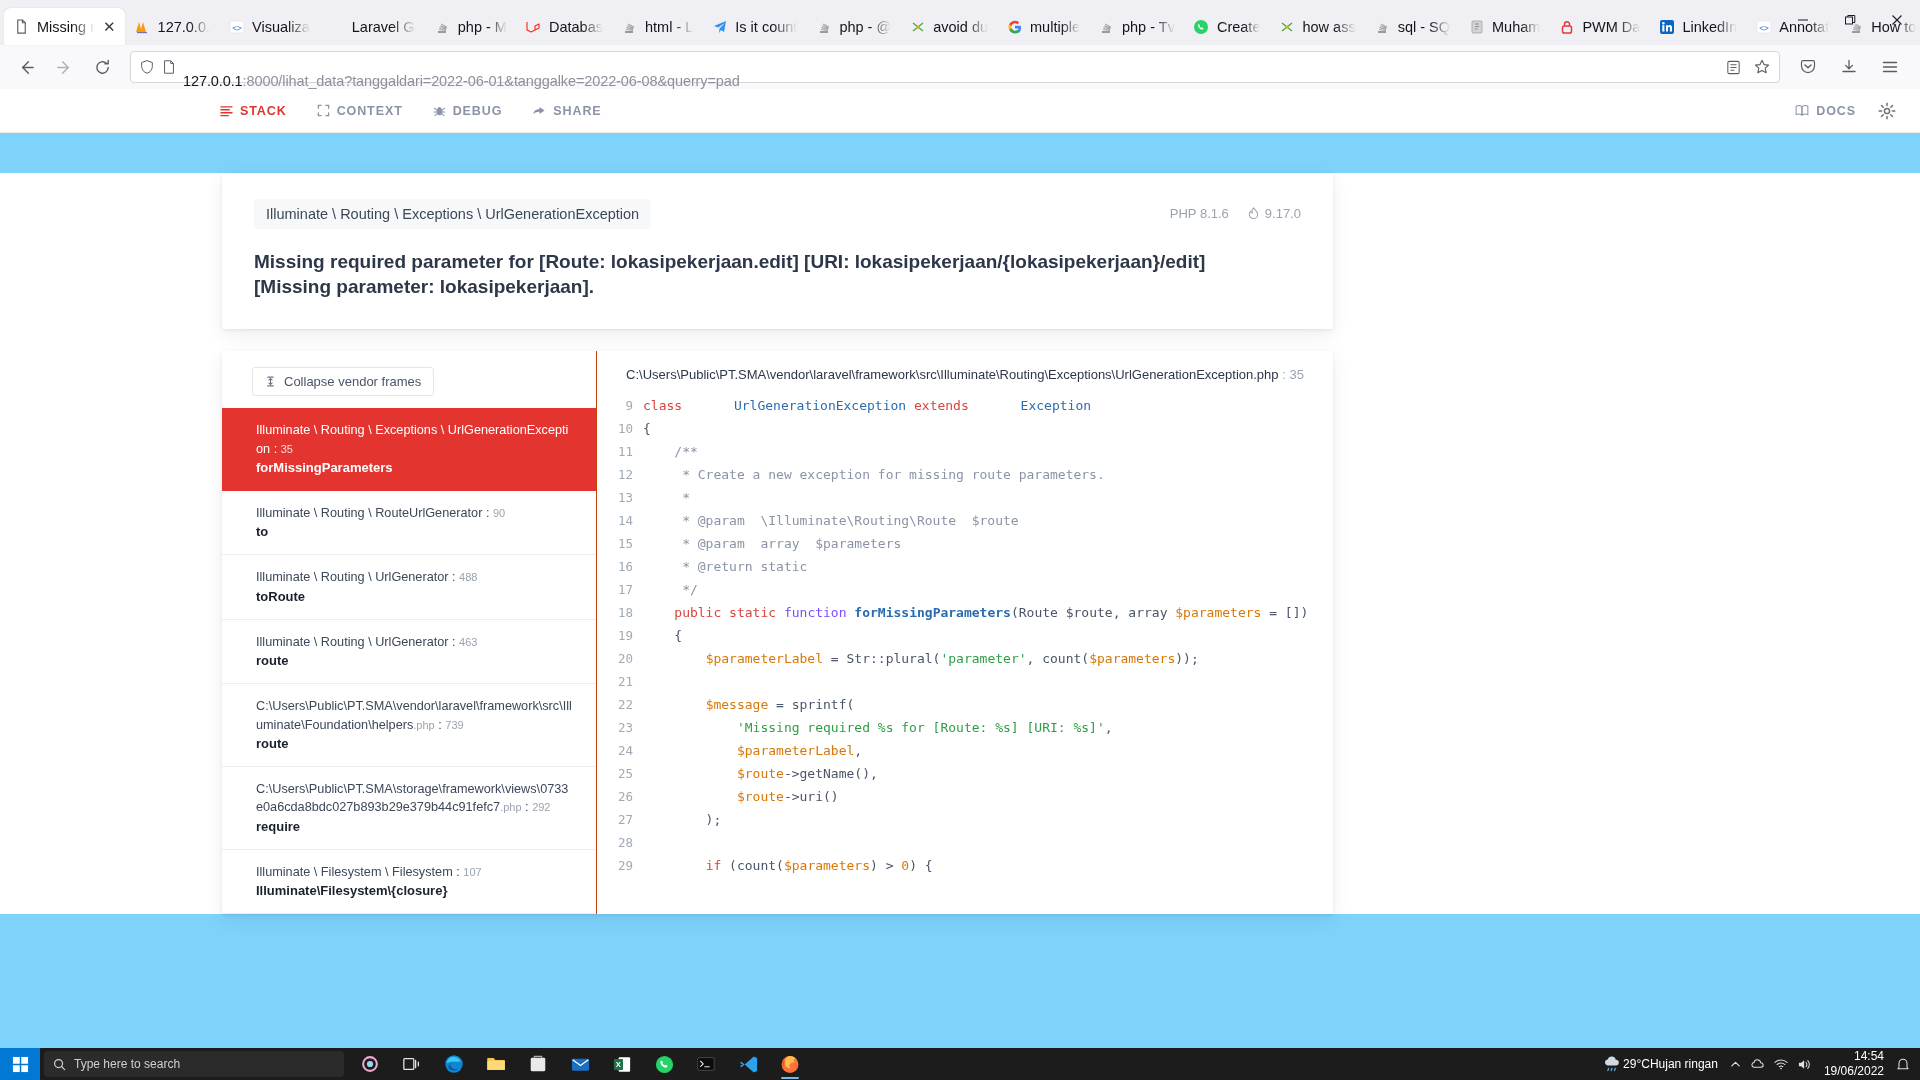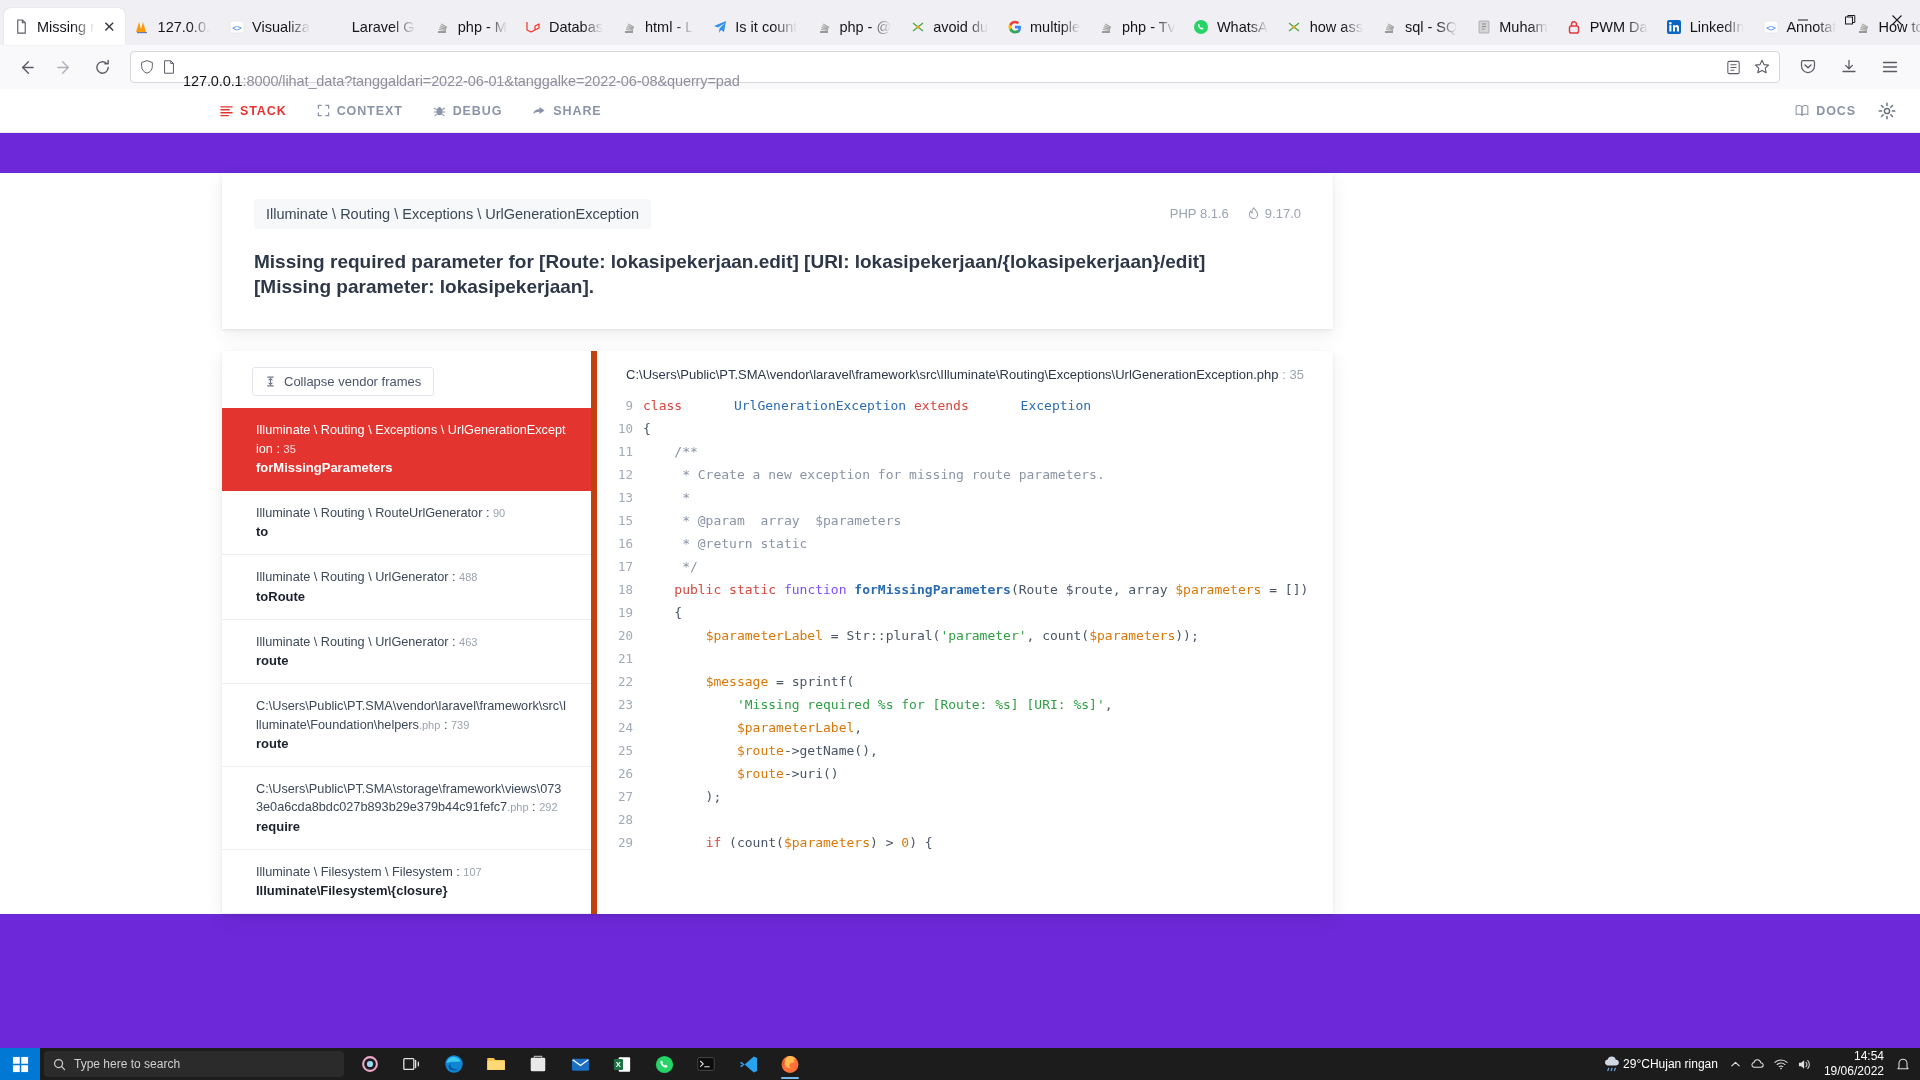--- a/index.html
+++ b/index.html
@@ -41,21 +41,21 @@
     flex: 1; height: 32px; background: #ffffff; border: 1px solid #d7d7db; border-radius: 4px;
     display: flex; align-items: center; padding: 0 8px; gap: 6px; margin: 0 8px;
     position: relative;
   }
   .url-text { font-size: 14.5px; color: #8f8f9d; white-space: nowrap; letter-spacing: -0.1px; margin-top: 28px; }
   .url-text b { color: #15141a; font-weight: 400; }
   .url-right { margin-left: auto; display: flex; align-items: center; gap: 11px; color:#5b5b66;}
   .nav-right { display: flex; align-items: center; gap: 5px; padding-right: 4px;}
 
   
-  .page { flex: 1; background: #6d28d9; position: relative; overflow: hidden; }
+  .page { flex: 1; background: #7dd3fc; position: relative; overflow: hidden; }
 
   .ig-toolbar {
     height: 44px; display: flex; align-items: center; padding: 0 24px 0 0;
     border-bottom: 1px solid #edeef0; background: #fff;
   }
   .ig-tabs { display: flex; align-items: center; gap: 30px; margin-left: 220px; }
   .ig-tab { display: flex; align-items: center; gap: 7px; font-size: 12.5px; letter-spacing: .9px;
             color: #8a94a6; font-weight: 600; }
   .ig-tab.active { color: #e3342f; }
   .ig-right { margin-left: auto; display:flex; align-items:center; gap: 22px; }
@@ -72,21 +72,21 @@
     display: inline-block; background: #f7f8fa; border-radius: 3px;
     padding: 7px 12px; font-size: 14.5px; color: #3c4858;
   }
   .ig-meta { position: absolute; right: 32px; top: 33px; display:flex; gap: 18px; align-items:center;
              font-size: 13px; color: #9aa3b0; }
   .ig-meta .mi { display:flex; align-items:center; gap:5px; }
   .ig-msg { margin-top: 20px; font-size: 19px; line-height: 1.32; color: #2d3748; font-weight: 600; max-width: 960px;}
 
   .ig-lower { display: flex; margin: 22px 0 0 222px; width: 1111px;
               box-shadow: 0 1px 3px rgba(0,0,0,.08), 0 6px 18px rgba(0,0,0,.07); background:#fff; }
-  .ig-frames { width: 375px; border-right: 6px solid #c2410c; background: #fff; }
+  .ig-frames { width: 375px; border-right: 1px solid #c2410c; background: #fff; }
   .collapse-wrap { padding: 16px 22px 12px 30px; }
   .collapse-btn {
     display: inline-flex; align-items: center; gap: 8px; border: 1px solid #e2e6ec;
     border-radius: 3px; padding: 6px 12px; font-size: 13px; color: #4a5568; background:#fff;
   }
   .frame { padding: 13px 24px 15px 34px; border-bottom: 1px solid #edeef0; cursor: pointer; }
   .frame .fcls { font-size: 12.7px; color: #3c4858; line-height: 1.45; word-break: break-all;}
   .frame .fline { font-size: 11px; color: #9aa3b0; }
   .frame .ffn { font-size: 13px; color: #1a202c; font-weight: 700; margin-top: 2px; }
   .frame.active { background: #e3342f; border-bottom-color:#e3342f; }
@@ -253,21 +253,21 @@
       <span class="tlabel">php - Tv</span>
     </div>
 
     <div class="tab">
       <span class="favicon">
         <svg width="16" height="16" viewBox="0 0 16 16">
             <circle cx="8" cy="8" r="7" fill="#25d366"></circle>
             <path d="M5.6 5.2c.3-.1.6 0 .8.3l.5.9c.1.2 0 .4-.1.5l-.3.3c.4.8 1 1.3 1.8 1.7l.3-.35c.15-.15.35-.2.5-.1l1 .5c.25.15.35.45.25.7-.3.8-1.2 1.1-2 .8-1.6-.6-2.9-1.9-3.3-3.5-.2-.75.1-1.5.55-1.75z" fill="#fff"></path>
           </svg>
       </span>
-      <span class="tlabel">WhatsA</span>
+      <span class="tlabel">Create</span>
     </div>
 
     <div class="tab">
       <span class="favicon">
         <svg width="16" height="16" viewBox="0 0 16 16">
             <path d="M8 8L3 4M8 8l5-4M8 8l-5 4M8 8l5 4" stroke="#4aa94a" stroke-width="1.4"></path>
             <circle cx="8" cy="8" r="1.6" fill="#f0a30a"></circle>
           </svg>
       </span>
       <span class="tlabel">how ass</span>
@@ -561,20 +561,24 @@
                 <div class="ln">11</div>
                 <div class="src"><span class="cm">    /**</span></div>
               </div>
               <div class="cl">
                 <div class="ln">12</div>
                 <div class="src"><span class="cm">     * Create a new exception for missing route parameters.</span></div>
               </div>
               <div class="cl">
                 <div class="ln">13</div>
                 <div class="src"><span class="cm">     *</span></div>
+              </div>
+              <div class="cl">
+                <div class="ln">14</div>
+                <div class="src"><span class="cm">     * @param  \Illuminate\Routing\Route  $route</span></div>
               </div>
               <div class="cl">
                 <div class="ln">15</div>
                 <div class="src"><span class="cm">     * @param  array  $parameters</span></div>
               </div>
               <div class="cl">
                 <div class="ln">16</div>
                 <div class="src"><span class="cm">     * @return static</span></div>
               </div>
               <div class="cl">

